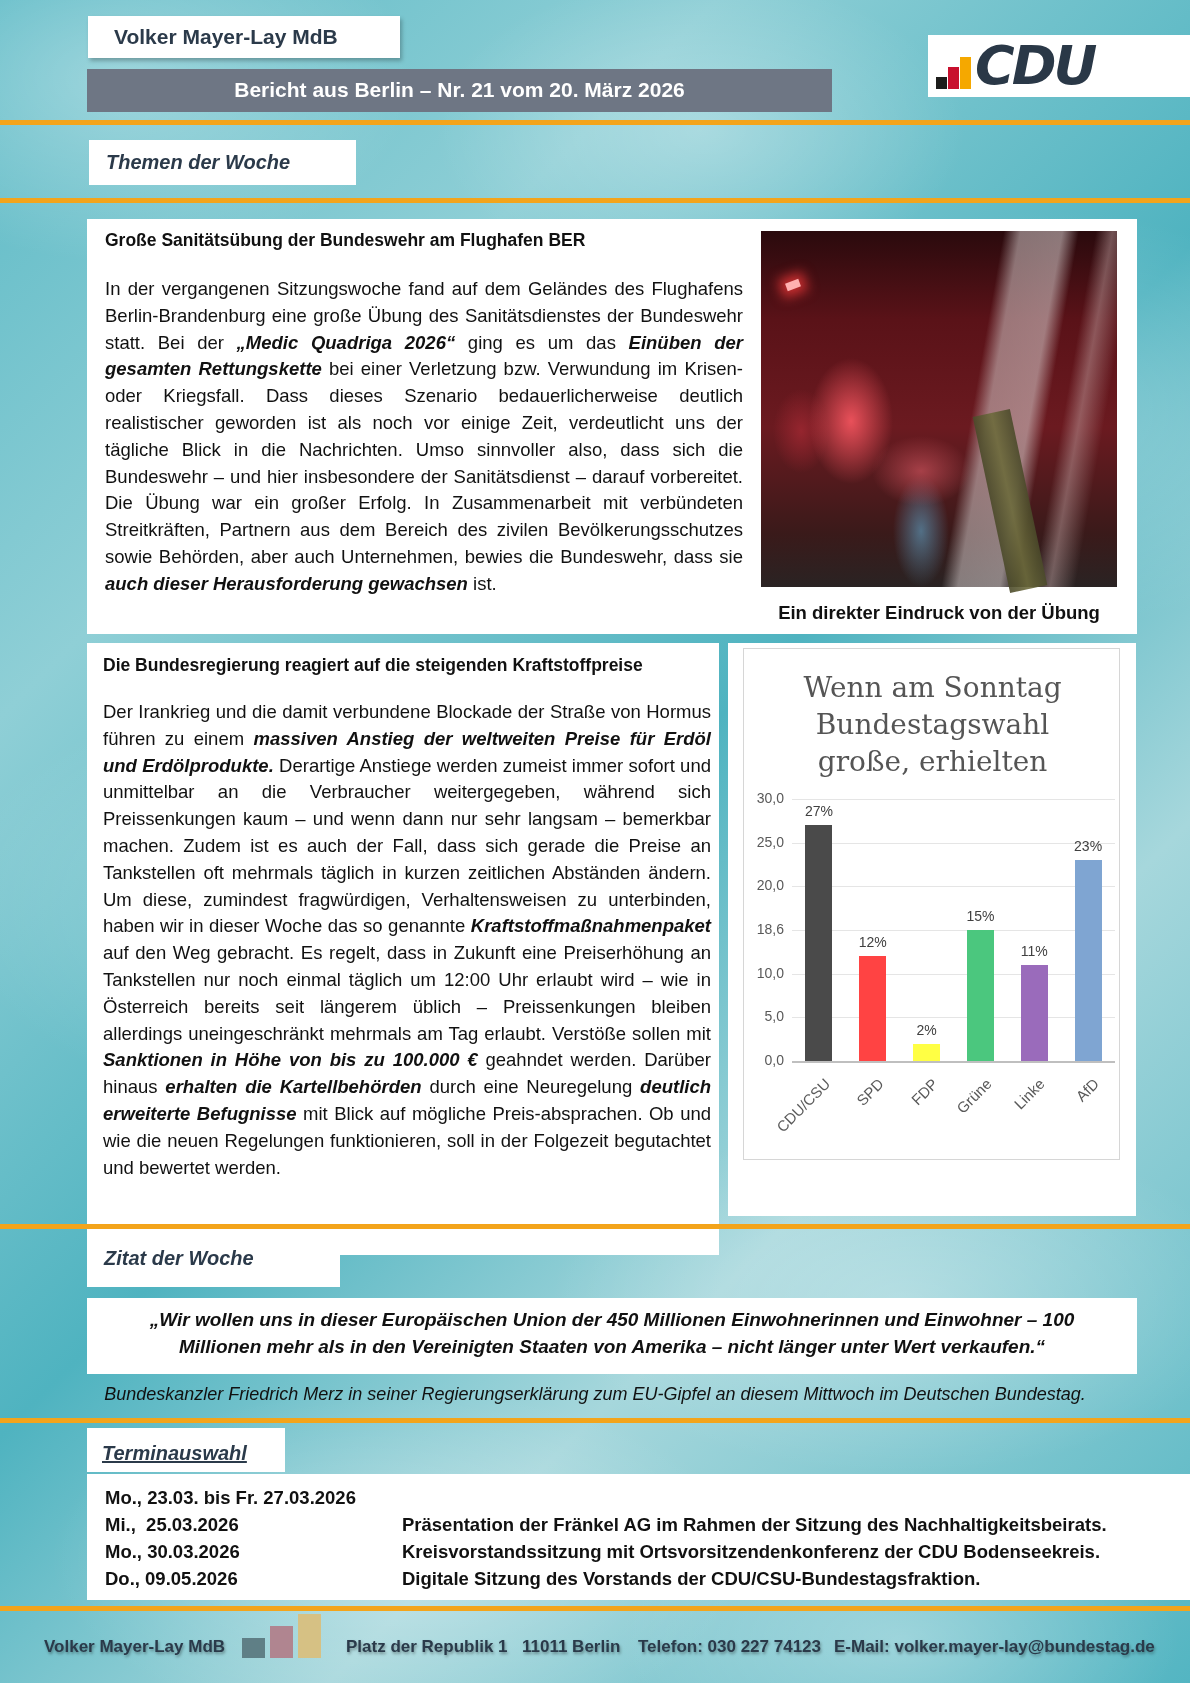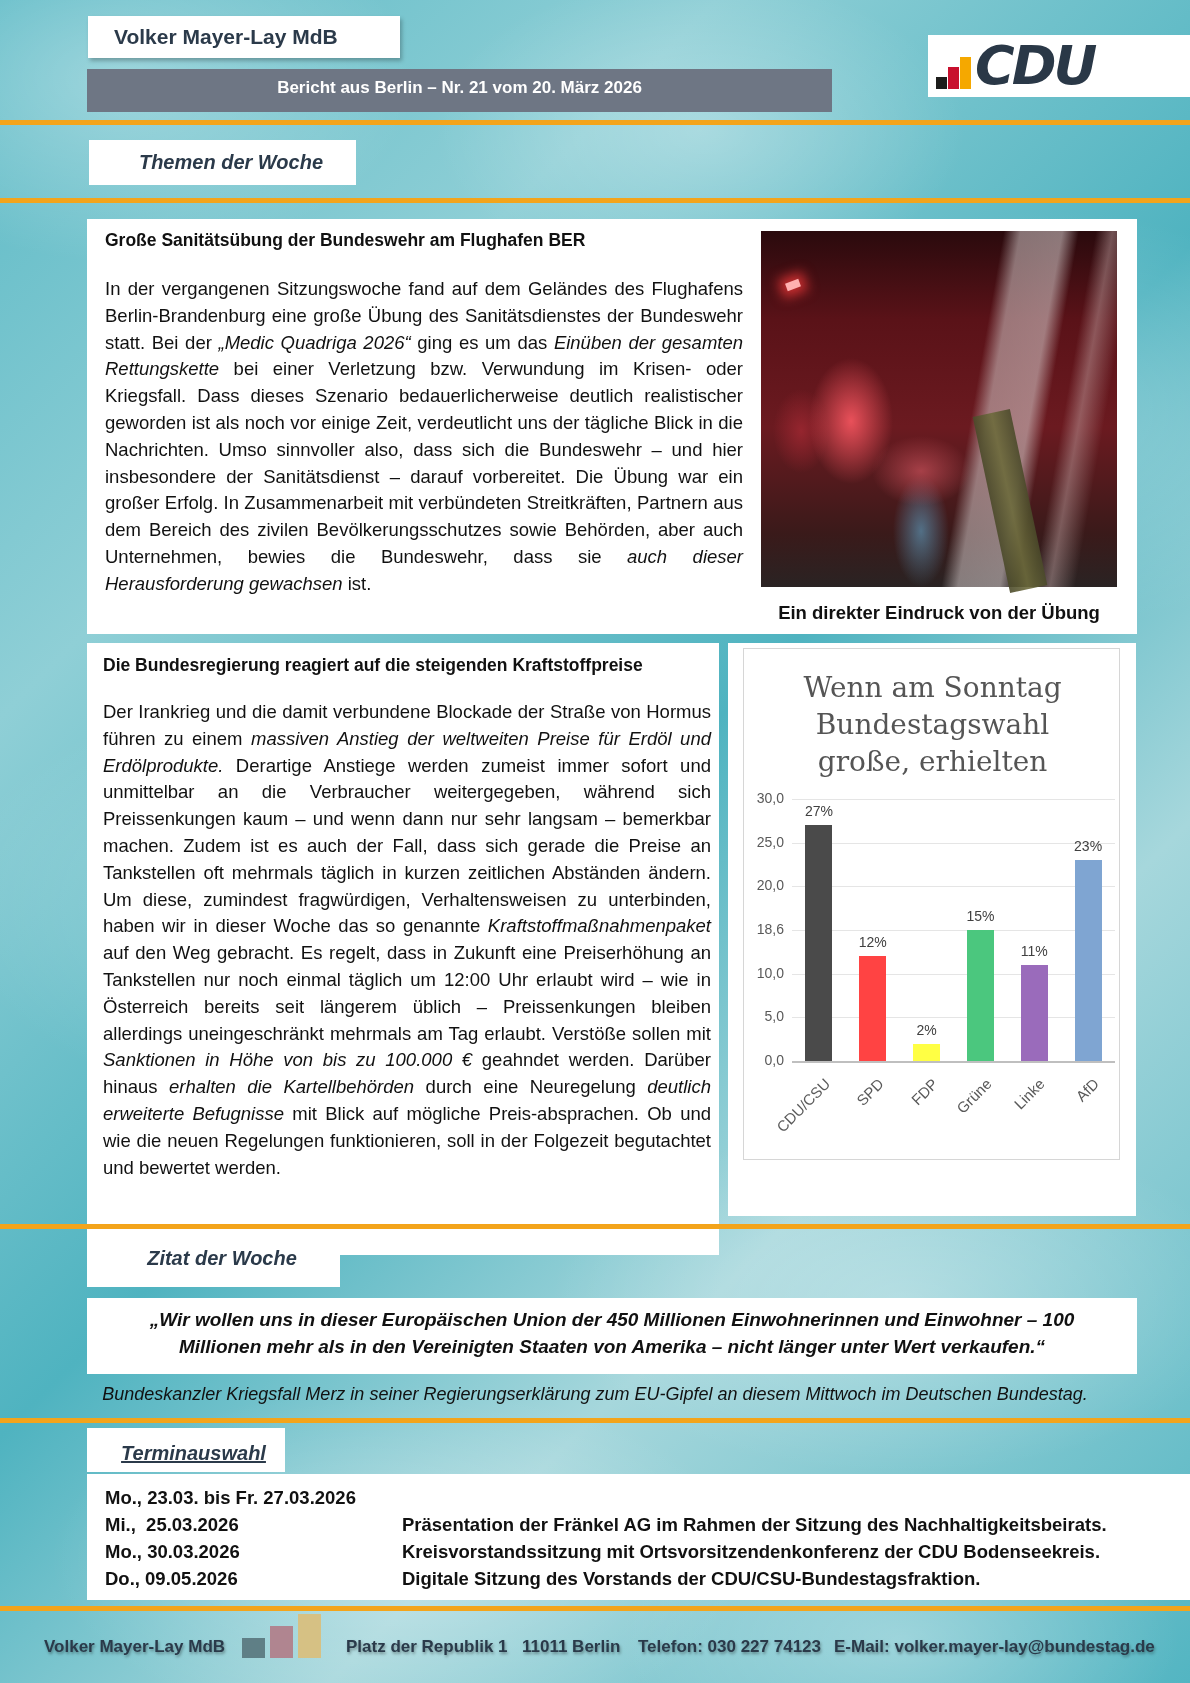--- a/index.html
+++ b/index.html
@@ -23,48 +23,48 @@
 
   
   .name-box {
     left: 88px; top: 16px; width: 312px; height: 42px; background: #fff;
     box-shadow: 2px 3px 4px rgba(0,0,0,0.25);
     font-weight: bold; font-size: 21px; color: #2b3a4a;
     padding: 9px 0 0 26px;
   }
   .report-bar {
     left: 87px; top: 69px; width: 745px; height: 43px; background: #6e7684;
-    color: #fff; font-weight: bold; font-size: 17px;
+    color: #fff; font-weight: bold; font-size: 21px;
     text-align: center; padding-top: 9px;
   }
   .cdu-logo {
     left: 928px; top: 35px; width: 274px; height: 62px; background: #fff;
     display: flex; align-items: center; padding-left: 8px;
   }
   .cdu-bars { display: flex; align-items: flex-end; gap: 1px; height: 34px; margin-top: 12px; margin-right: 4px; }
   .cdu-bars span { display: block; width: 11px; }
   .cdu-text {
     font-family: "DejaVu Sans", sans-serif; font-weight: bold; font-style: italic;
     font-size: 54px; color: #2a3847; letter-spacing: -3px; line-height: 1;
   }
 
   .section-tab {
-    background: #fff; font-weight: bold; font-style: italic; font-size: 20px; color: #2b3a4a; text-align: center;
+    background: #fff; font-weight: bold; font-style: italic; font-size: 20px; color: #2b3a4a;
   }
   .themen-tab { left: 89px; top: 140px; width: 267px; height: 45px; padding: 11px 0 0 17px; }
 
   
   .article1 {
     left: 87px; top: 219px; width: 1050px; height: 415px; background: #fff;
   }
   .article-title { font-weight: bold; font-size: 17.5px; color: #111; }
   .article-body {
     font-size: 18.5px; line-height: 26.8px; text-align: justify; color: #111;
   }
-  .article-body b { font-weight: normal; font-style: italic; margin-top: 28px; }
+  .article-body b { font-weight: bold; font-style: italic; margin-top: 28px; }
   .a1-title { left: 18px; top: 11px; }
   .a1-body { left: 18px; top: 57px; width: 638px; }
   .photo {
     left: 674px; top: 12px; width: 356px; height: 356px;
     background:
       radial-gradient(ellipse 60px 90px at 90px 190px, rgba(255,90,100,0.85), transparent 70%),
       radial-gradient(ellipse 40px 60px at 40px 200px, rgba(160,40,50,0.8), transparent 70%),
       radial-gradient(ellipse 70px 50px at 160px 240px, rgba(200,80,90,0.7), transparent 70%),
       radial-gradient(ellipse 40px 80px at 160px 300px, rgba(90,140,170,0.75), transparent 70%),
       linear-gradient(100deg, transparent 58%, rgba(210,200,200,0.55) 62%, rgba(220,210,210,0.55) 72%, transparent 76%),
@@ -220,21 +220,21 @@
 </div>
 
 <div class="orange-rule" style="top:1224px"></div>
 
 <div class="abs section-tab zitat-tab">
   <span>Zitat der Woche</span>
 </div>
 <div class="abs quote-box">
   <span>„Wir wollen uns in dieser Europäischen Union der 450 Millionen Einwohnerinnen und Einwohner – 100 Millionen mehr als in den Vereinigten Staaten von Amerika – nicht länger unter Wert verkaufen.“</span>
 </div>
-<div class="abs quote-attrib">Bundeskanzler Kriegsfall Merz in seiner Regierungserklärung zum EU-Gipfel an diesem Mittwoch im Deutschen Bundestag.</div>
+<div class="abs quote-attrib">Bundeskanzler Friedrich Merz in seiner Regierungserklärung zum EU-Gipfel an diesem Mittwoch im Deutschen Bundestag.</div>
 
 <div class="orange-rule" style="top:1418px"></div>
 
 <div class="abs section-tab termine-tab">
   <span>Terminauswahl</span>
 </div>
 <div class="abs termine-box">
   <div class="termin-row">
     <span class="termin-date">Mo., 23.03. bis Fr. 27.03.2026</span>
   </div>

